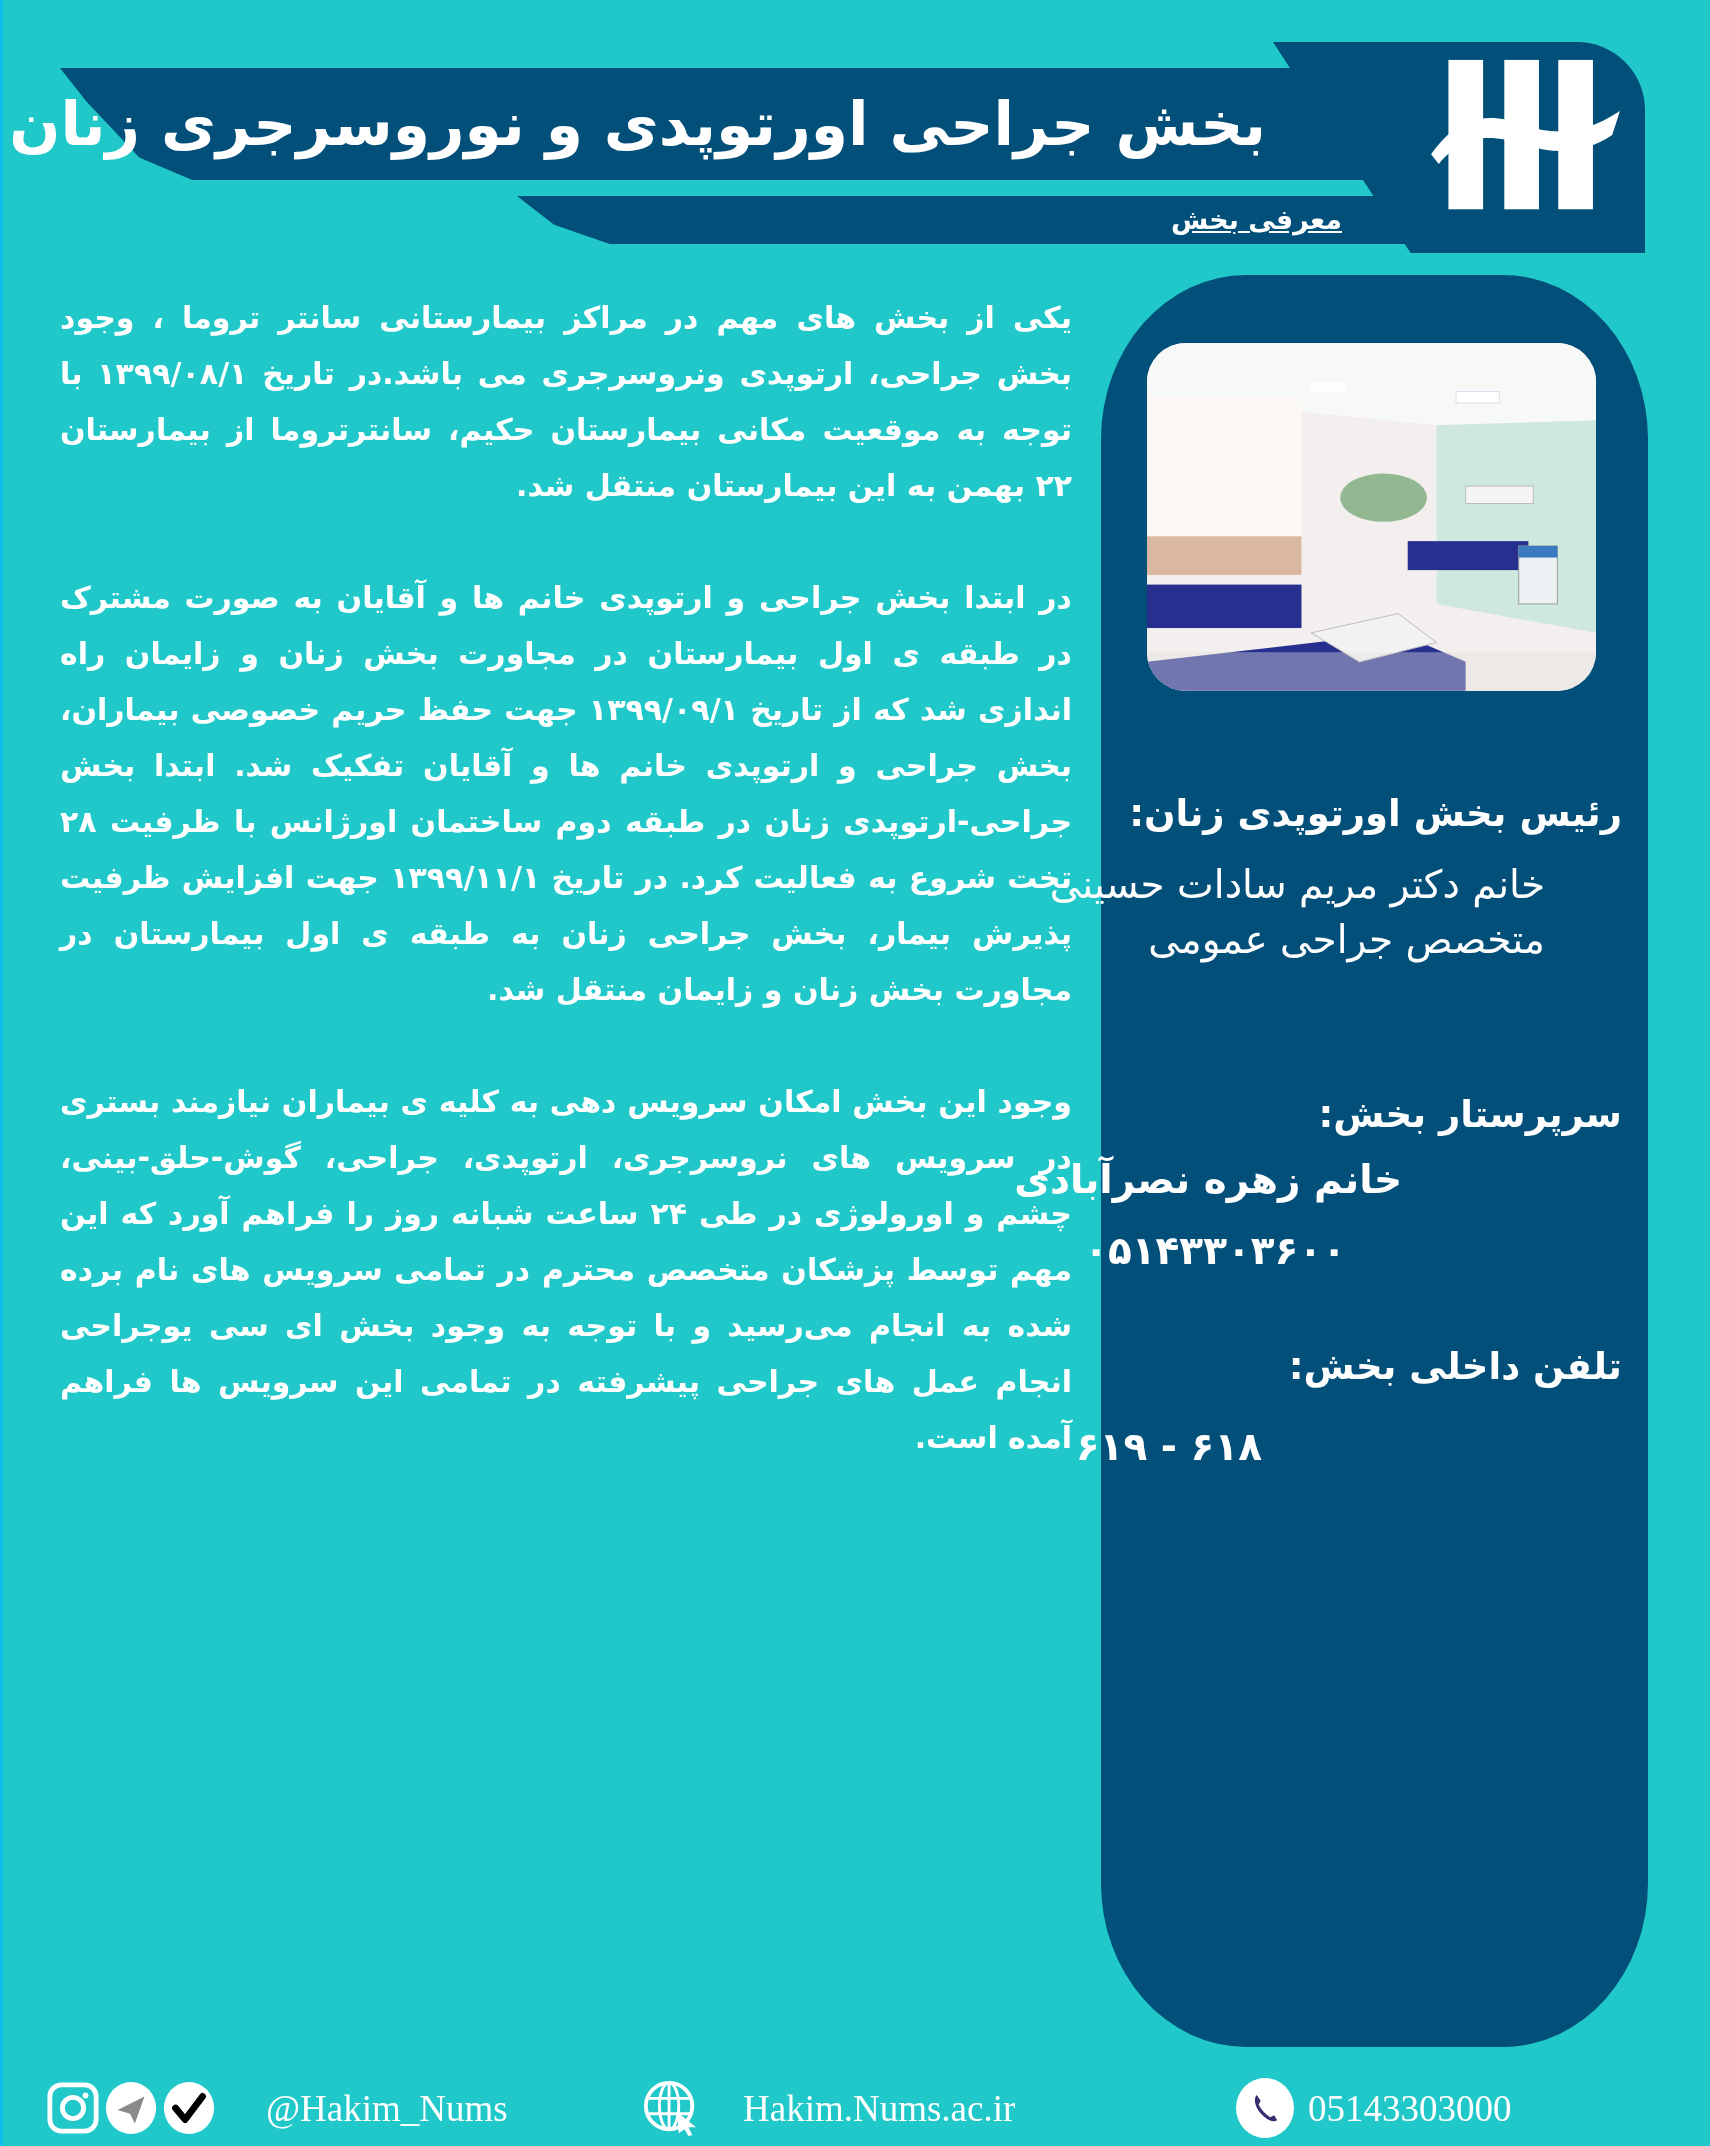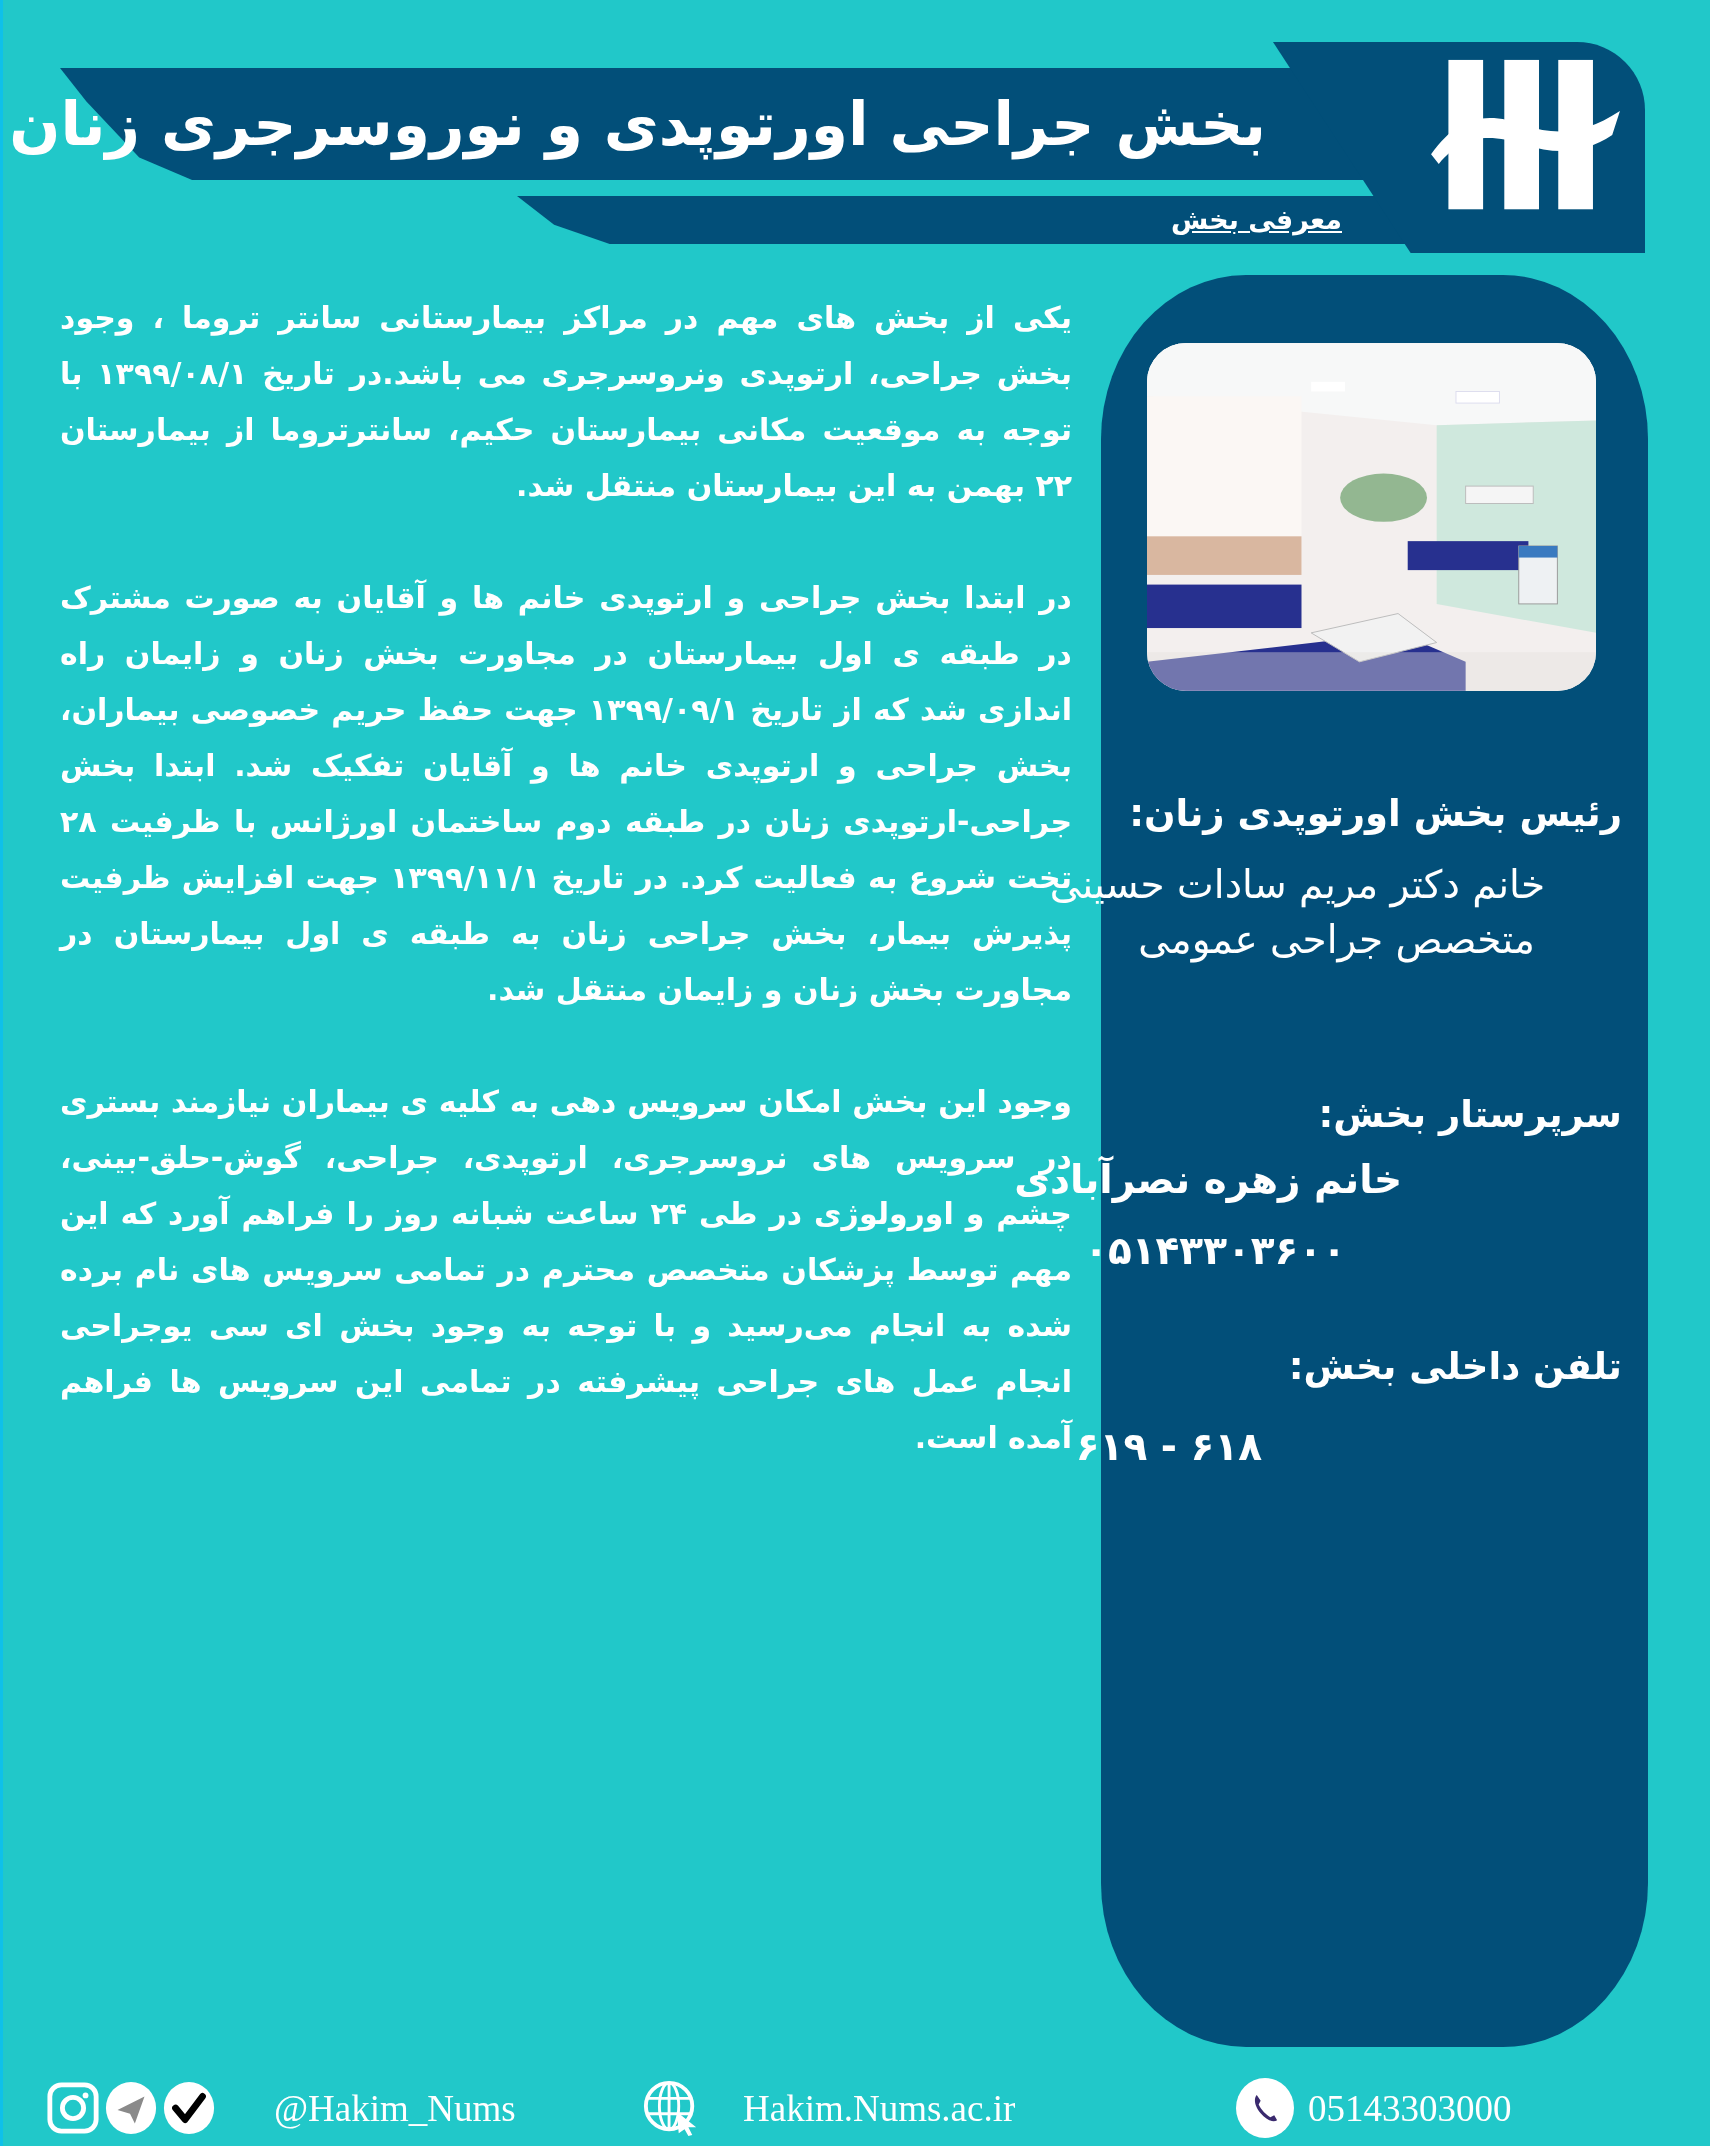--- a/index.html
+++ b/index.html
@@ -114,21 +114,21 @@
     <rect x="385" y="210" width="40" height="60" fill="#eef1f3" stroke="#999"></rect>
     <rect x="385" y="210" width="40" height="12" fill="#3a7ac0"></rect>
     <polygon points="0,360 0,330 260,300 330,330 330,360" fill="#27308f"></polygon>
     <polygon points="170,300 260,280 300,310 220,330" fill="#f2f2f2" stroke="#bbb"></polygon>
     <rect x="0" y="320" width="465" height="40" fill="#e4e0dc" opacity="0.4"></rect>
   </svg>
 </div>
 
 <div class="panel-heading" style="top:792px;">رئیس بخش اورتوپدی زنان:</div>
 <div class="panel-line" style="top:862px; right:166px;">خانم دکتر مریم سادات حسینی</div>
-<div class="panel-line" style="top:917px; right:176px;text-align:center;">متخصص جراحی عمومی</div>
+<div class="panel-line" style="top:917px; right:166px;text-align:center;">متخصص جراحی عمومی</div>
 
 <div class="panel-heading" style="top:1093px;">سرپرستار بخش:</div>
 <div class="panel-line bold" style="top:1157px; right:309px;">خانم زهره نصرآبادی</div>
 <div class="panel-line bold" style="top:1228px; right:365px;">۰۵۱۴۳۳۰۳۶۰۰</div>
 
 <div class="panel-heading" style="top:1345px;text-align:right;">تلفن داخلی بخش:</div>
 <div class="panel-line bold" style="top:1424px; right:449px;">۶۱۸ - ۶۱۹</div>
 
 <div class="footer-item" style="left:46px;">
   <svg width="54" height="54" viewBox="0 0 56 56">
@@ -138,21 +138,21 @@
   </svg>
   <svg width="54" height="54" viewBox="0 0 56 56" style="margin-left:3.9px;">
     <ellipse cx="28" cy="28" rx="26" ry="27" fill="#ffffff"></ellipse>
     <polygon points="14,30 42,16 32,44 27,34" fill="#8a8a8a"></polygon>
   </svg>
   <svg width="54" height="54" viewBox="0 0 56 56" style="margin-left:3.9px;">
     <ellipse cx="28" cy="28" rx="26" ry="27" fill="#ffffff"></ellipse>
     <path d="M14 28 L24 40 L42 16" fill="none" stroke="#000000" stroke-width="7" stroke-linecap="round" stroke-linejoin="round"></path>
   </svg>
 </div>
-<div class="footer-item" style="left:266px;margin-left:8px;">
+<div class="footer-item" style="left:266px;">
   <span class="footer-text">@Hakim_Nums</span>
 </div>
 
 <div class="footer-item" style="left:642px;">
   <svg width="58" height="58" viewBox="0 0 60 60">
     <circle cx="28" cy="28" r="24" fill="none" stroke="#ffffff" stroke-width="4"></circle>
     <ellipse cx="28" cy="28" rx="10" ry="24" fill="none" stroke="#ffffff" stroke-width="3"></ellipse>
     <line x1="4" y1="20" x2="52" y2="20" stroke="#ffffff" stroke-width="3"></line>
     <line x1="4" y1="36" x2="52" y2="36" stroke="#ffffff" stroke-width="3"></line>
     <line x1="28" y1="4" x2="28" y2="52" stroke="#ffffff" stroke-width="3"></line>

